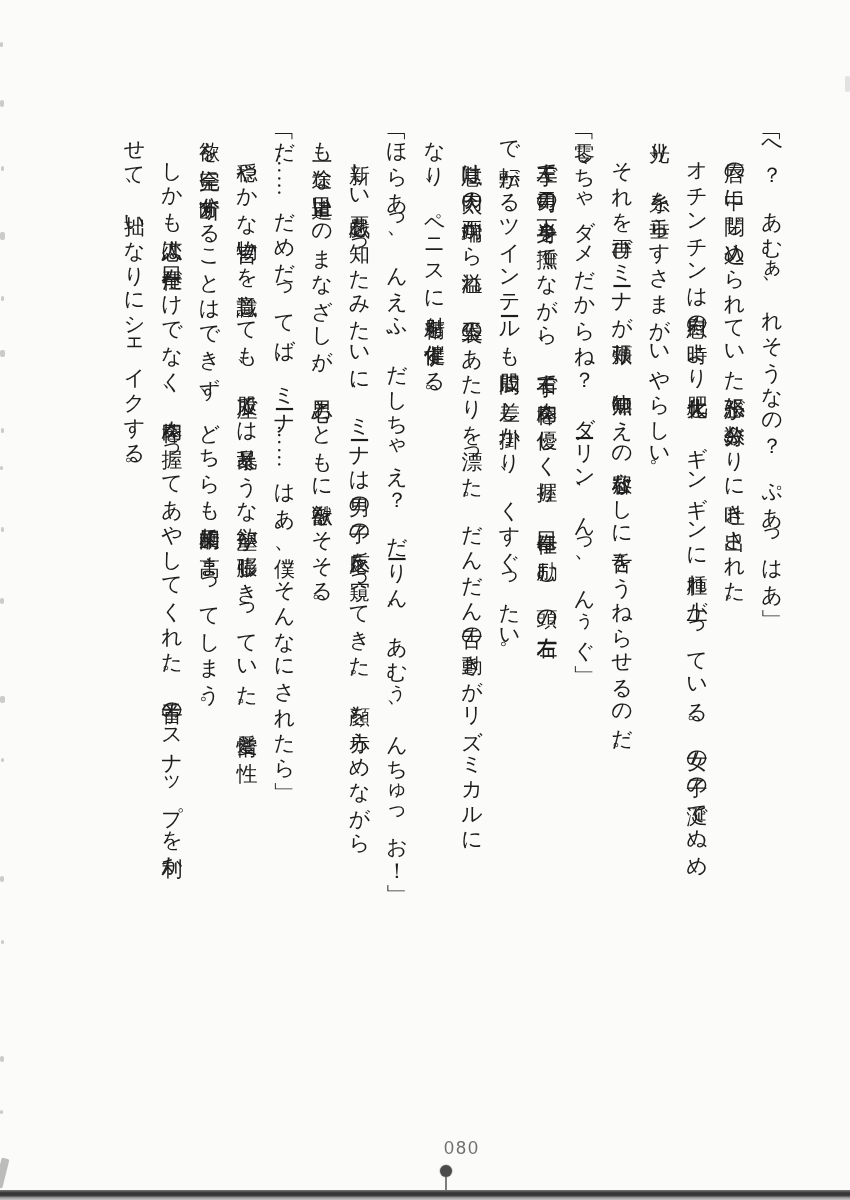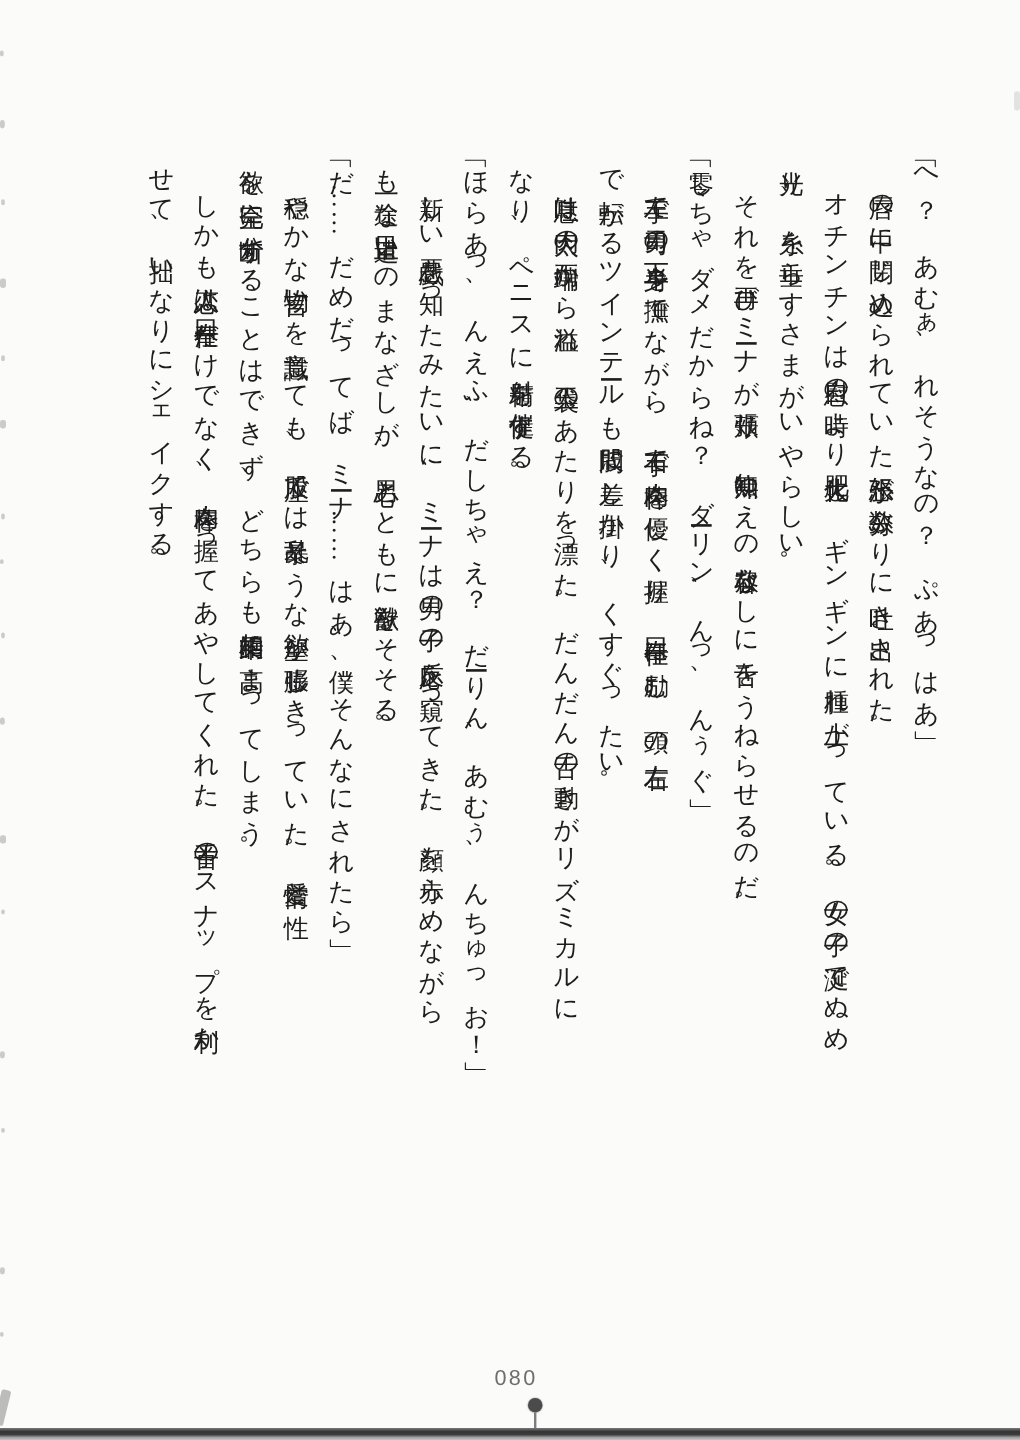--- a/index.html
+++ b/index.html
@@ -33,21 +33,21 @@
     white-space: nowrap;
   }
   .text-block p.line.indent {
     text-indent: 1em;
   }
   .page-number {
     position: absolute;
     left: 412px;
     top: 1138px;
     width: 68px;
-    text-align: left;
+    text-align: right;
     font-family: "Liberation Sans", "DejaVu Sans", sans-serif;
     font-size: 18px;
     letter-spacing: 2px;
     color: var(--pagenum, #6e6e6e);
   }
   .footer-dot {
     position: absolute;
     left: 440px;
     top: 1165px;
     width: 12px;

